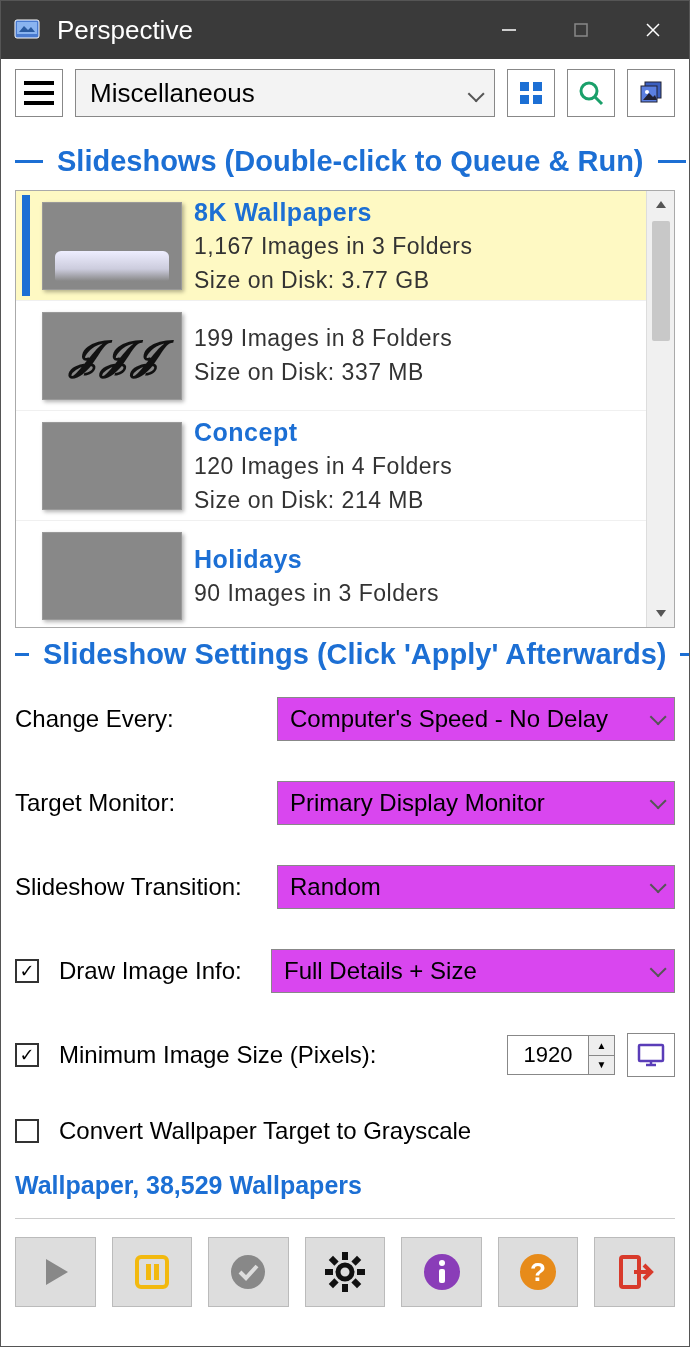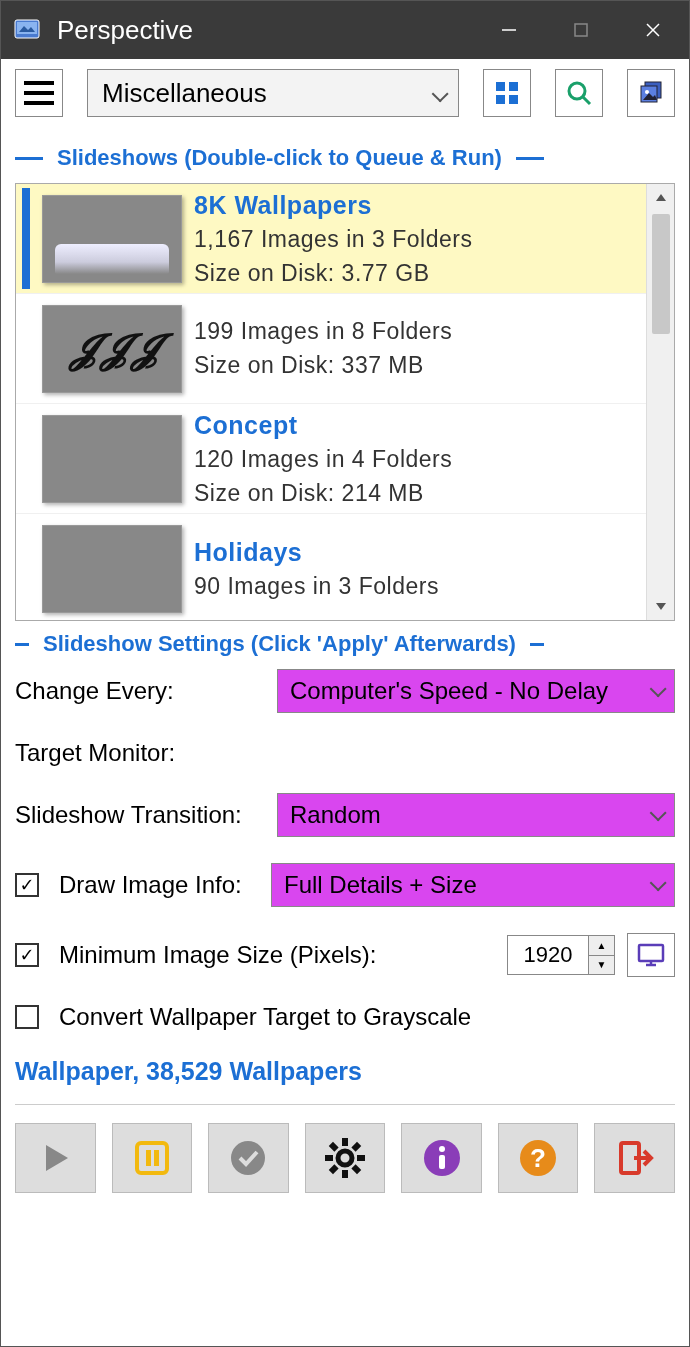--- a/index.html
+++ b/index.html
@@ -47,21 +47,21 @@
     flex: 1;
     padding: 10px 14px 14px 14px;
     display: flex;
     flex-direction: column;
     overflow: hidden;
   }
   
   .toolbar-row {
     display: flex;
     align-items: center;
-    gap: 24px;
+    gap: 12px;
     margin-bottom: 18px;
   }
   .hamburger {
     width: 48px; height: 48px;
     border: 1px solid #888;
     display: flex; flex-direction: column;
     justify-content: center; align-items: center;
     gap: 6px;
     background: #fff;
   }
@@ -82,21 +82,21 @@
     width: 48px; height: 48px;
     border: 1px solid #888;
     background: #fff;
     display: flex; align-items: center; justify-content: center;
   }
   
   .section-header {
     display: flex;
     align-items: center;
     color: #1c6fd4;
-    font-size: 22px;
+    font-size: 29px;
     font-weight: bold;
     margin: 10px 0 12px 0;
     gap: 14px;
     white-space: nowrap;
   }
   .section-header .line {
     height: 3px;
     background: #1c6fd4;
     flex: 0 0 28px;
   }
@@ -199,23 +199,24 @@
   }
   .thumb-holidays {
     background:
       radial-gradient(circle at 40% 50%, #c9a227 4px, transparent 5px),
       radial-gradient(circle at 70% 30%, #c73 3px, transparent 4px),
       radial-gradient(circle at 55% 70%, #8a2 4px, transparent 5px),
       linear-gradient(135deg, #1b3a1b, #0a200a);
   }
   
   .settings-area {
+    margin-top: 14px;
     display: flex;
     flex-direction: column;
-    gap: 26px;
+    gap: 40px;
     font-size: 24px;
   }
   .setting-row {
     display: flex;
     align-items: center;
     gap: 12px;
   }
   .setting-row label {
     width: 250px;
     font-size: 24px;
@@ -454,20 +455,24 @@
       <div class="setting-row">
         <label>Change Every:</label>
         <div class="combo">
           <span>Computer's Speed - No Delay</span>
           <span class="chev chev-down"></span>
         </div>
       </div>
 
       <div class="setting-row">
         <label>Target Monitor:</label>
+        <div class="combo">
+          <span>Primary Display Monitor</span>
+          <span class="chev chev-down"></span>
+        </div>
       </div>
 
       <div class="setting-row">
         <label>Slideshow Transition:</label>
         <div class="combo">
           <span>Random</span>
           <span class="chev chev-down"></span>
         </div>
       </div>
 

